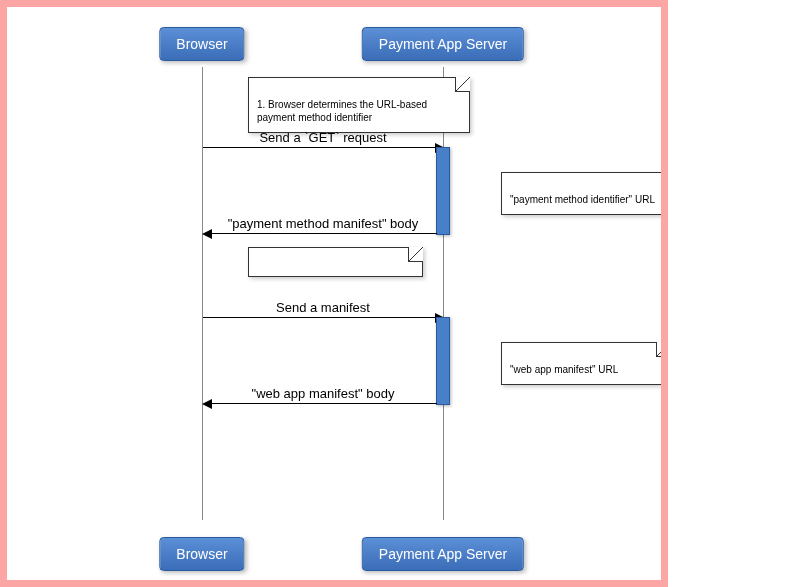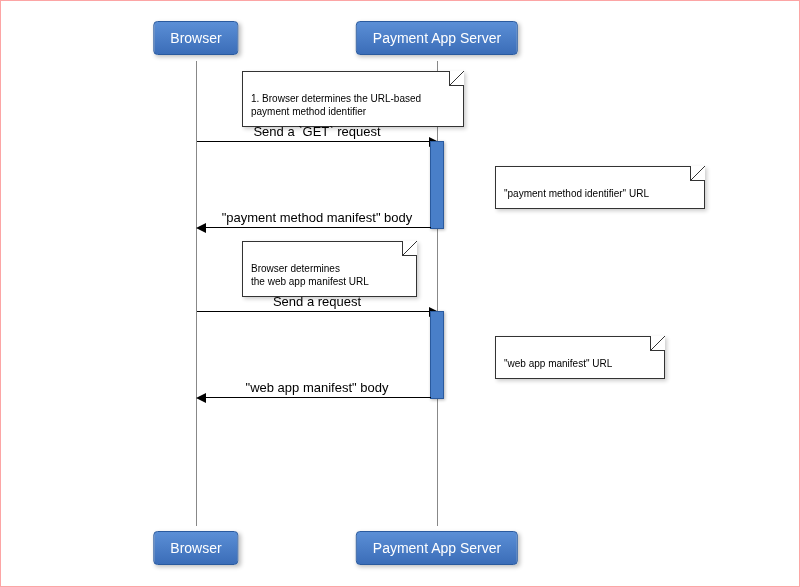--- a/index.html
+++ b/index.html
@@ -5,23 +5,23 @@
   body {
     margin: 0;
     padding: 0;
     background: #fff;
     font-family: "Helvetica Neue", Arial, sans-serif;
     font-size: 13px;
     color: #000;
   }
   .canvas {
     position: relative;
-    width: 800px;
+    width: 668px;
     height: 587px;
-    border: 1px solid #fca5a5;
+    border: 7px solid #fca5a5;
     box-sizing: border-box;
     overflow: hidden;
   }
   .lifeline {
     position: absolute;
     top: 60px;
     bottom: 60px;
     width: 0;
     border-left: 1px solid #888;
   }
@@ -122,24 +122,23 @@
     <div class="fold"></div>
     <span>"payment method identifier" URL</span>
   </div>
 
   <div class="msg-label" style="left:316px; top:209px;">"payment method manifest" body</div>
   <div class="arrow-line" style="left:204px; top:226px; width:226px;"></div>
   <div class="arrow-head-left" style="left:195px; top:226px;"></div>
 
   <div class="note" style="left:205px; top:240px; width:175px;">
     <div class="fold"></div>
-    <span>Browser determines<br>the web app manifest URL</span>
   </div>
 
-  <div class="msg-label" style="left:316px; top:293px;">Send a request</div>
+  <div class="msg-label" style="left:316px; top:293px;">Send a manifest</div>
   <div class="arrow-line" style="left:196px; top:310px; width:232px;"></div>
   <div class="arrow-head-right" style="left:428px; top:310px;"></div>
 
   <div class="activation" style="left:436px; top:310px; height:86px;"></div>
 
   <div class="note" style="left:458px; top:335px; width:170px;">
     <div class="fold"></div>
     <span>"web app manifest" URL</span>
   </div>
 

